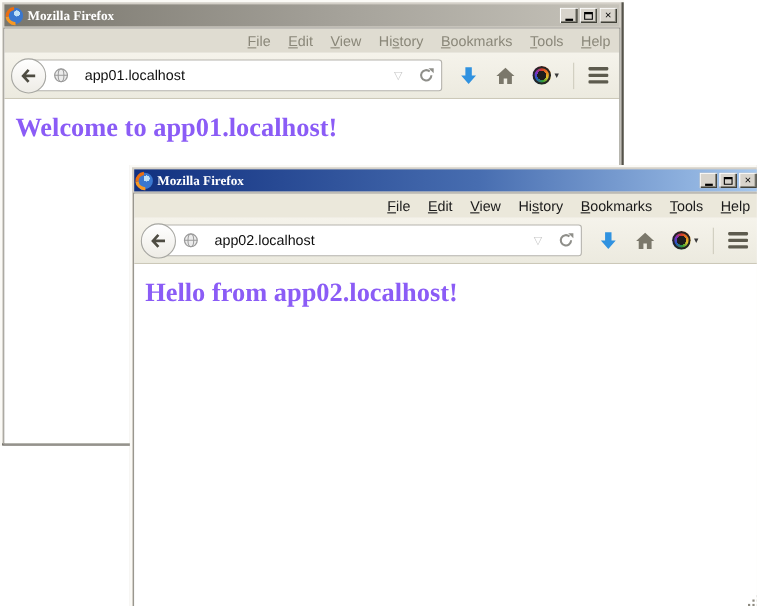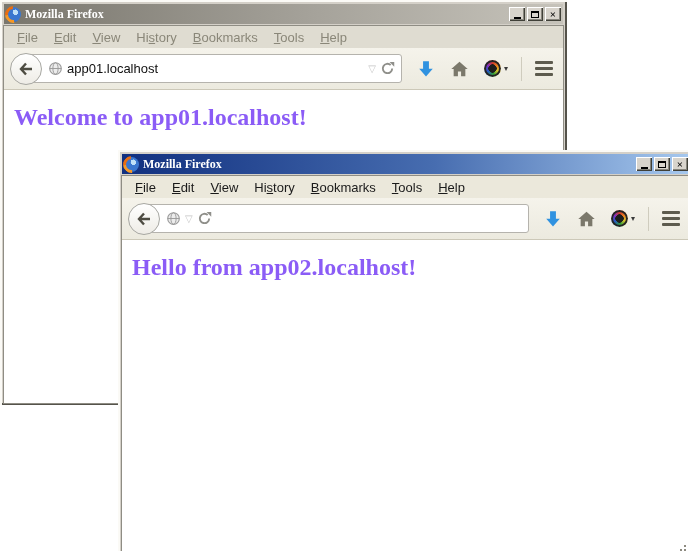--- a/index.html
+++ b/index.html
@@ -25,37 +25,37 @@
            box-shadow:inset 1px 1px 0 #ffffff, inset -1px -1px 0 #404038, inset -2px -2px 0 #87857c;
            display:flex;align-items:center;justify-content:center;
            font-weight:bold;font-size:11px;line-height:12px;color:#000;}
   .glyph-min{width:7px;height:2px;background:#000;margin-top:8px;}
   .glyph-max{width:8px;height:7px;border:1px solid #000;border-top-width:2px;box-sizing:border-box;}
 
   
   .client{border:1px solid #8f8d84;background:#fff;display:flex;flex-direction:column;
           height:calc(100% - 22px);overflow:hidden;}
 
-  .menubar{height:22px;flex:0 0 auto;display:flex;align-items:center;padding-left:5px;}
+  .menubar{height:22px;flex:0 0 auto;display:flex;align-items:center;padding-left:5px;justify-content:flex-end;}
   .active  .menubar{background:#ebe8db;}
   .inactive .menubar{background:#dfdcd1;}
   .menu-item{font-size:13px;padding:0 8px;cursor:default;}
   .active  .menu-item{color:#1a1a1a;}
   .inactive .menu-item{color:#8a8779;}
 
   .toolbar{height:41px;flex:0 0 auto;display:flex;align-items:center;
            background:linear-gradient(#f5f3eb,#ecead e0);
            background:linear-gradient(#f5f3eb,#ecead f);
            background:linear-gradient(#f5f3eb,#eceadf);
            border-bottom:1px solid #ccc8b8;padding:0 10px 0 6px;}
   .back-btn{width:32px;height:32px;border-radius:50%;border:1px solid #a7a7a2;flex:0 0 auto;
             background:linear-gradient(#ffffff,#eeece6);position:relative;z-index:2;padding:0;
             display:flex;align-items:center;justify-content:center;}
   .urlbar{flex:1;height:27px;margin-left:-17px;background:#fff;border:1px solid #b5b3ad;
-          border-radius:3px;display:flex;align-items:center;padding:0 6px 0 22px;gap:4px;min-width:0;}
+          border-radius:3px;display:flex;align-items:center;padding:0 6px 0 22px;gap:14px;min-width:0;}
   .url-text{flex:1;font-size:13px;color:#0f0f0f;white-space:nowrap;overflow:hidden;}
   .url-drop{color:#c6c6c6;font-size:10px;flex:0 0 auto;}
   .tb-icon{margin-left:15px;display:flex;align-items:center;flex:0 0 auto;background:none;border:none;padding:0;}
   .addon-wrap{margin-left:15px;display:flex;align-items:center;gap:3px;flex:0 0 auto;}
   .addon-ring{width:17px;height:17px;border-radius:50%;
       background:radial-gradient(circle,#1d1d1d 0 34%,rgba(0,0,0,0) 35%),
                  conic-gradient(#d23b2a 0deg,#e8821f 60deg,#ddc32e 110deg,#2f9e35 170deg,#2457c4 240deg,#7e2fc4 300deg,#d23b2a 360deg);
       box-shadow:inset 0 0 0 2px #242424;}
   .caret{font-size:8px;color:#3a3a3a;}
   .tb-sep{width:1px;height:24px;background:#cfccbe;margin-left:13px;flex:0 0 auto;}
@@ -180,20 +180,21 @@
         <svg width="16" height="16" viewBox="0 0 16 16">
             <path d="M8 2.5 L3 8 L8 13.5 M3.2 8 H14" stroke="#4e4c42" stroke-width="2.4" fill="none"></path>
           </svg>
       </button>
       <div class="urlbar">
         <svg width="15" height="15" viewBox="0 0 16 16">
             <circle cx="8" cy="8" r="6.2" fill="#ececec" stroke="#9a9a9a" stroke-width="1.2"></circle>
             <ellipse cx="8" cy="8" rx="2.8" ry="6.2" fill="none" stroke="#9a9a9a" stroke-width="1"></ellipse>
             <line x1="1.8" y1="8" x2="14.2" y2="8" stroke="#9a9a9a" stroke-width="1"></line>
           </svg>
+        <span class="url-text">app02.localhost</span>
         <span class="url-drop">▽</span>
         <svg width="15" height="15" viewBox="0 0 16 16">
             <path d="M13 8 A5 5 0 1 1 11.4 4.3" fill="none" stroke="#8f8f8a" stroke-width="2"></path>
             <polygon points="10.2,1 15.2,1 15.2,6" fill="#8f8f8a"></polygon>
           </svg>
       </div>
       <button class="tb-icon">
         <svg width="18" height="19" viewBox="0 0 16 16">
             <polygon points="8,15 2,8.2 5.4,8.2 5.4,1.5 10.6,1.5 10.6,8.2 14,8.2" fill="#3092e0"></polygon>
           </svg>

